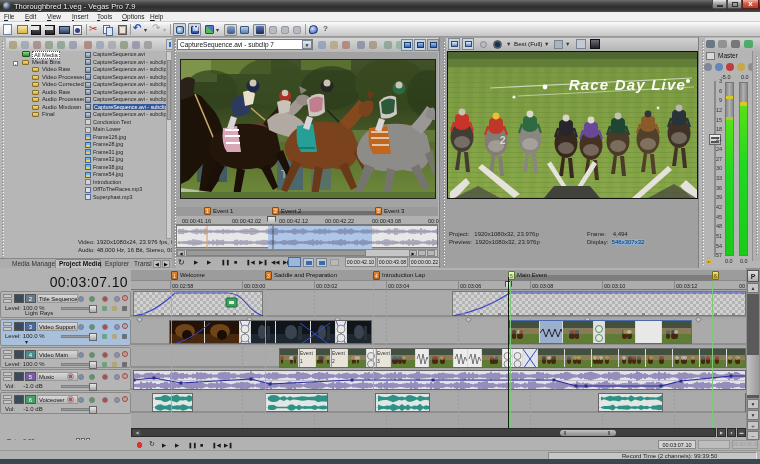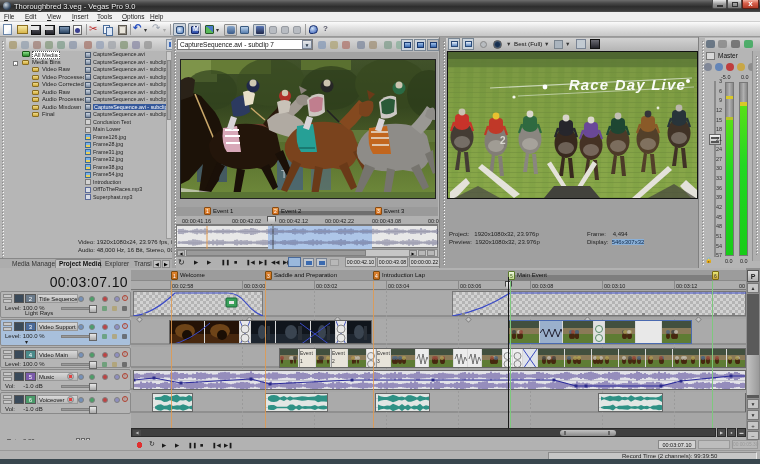--- a/index.html
+++ b/index.html
@@ -4,21 +4,21 @@
 html,body{width:760px;height:464px;overflow:hidden}
 body{font-family:"Liberation Sans",sans-serif;background:#b5b5b5;position:relative;-webkit-font-smoothing:antialiased}
 .a{position:absolute}
 .t{position:absolute;white-space:nowrap}
 .grip{background-image:radial-gradient(circle,#8a8a8a 30%,transparent 35%),radial-gradient(circle,#fff 30%,transparent 35%);background-size:3px 3px;background-position:0 0,1px 1px;background-repeat:repeat-y;width:4px}
 .sunk{border:1px solid #8b8b8b;border-right-color:#e8e8e8;border-bottom-color:#e8e8e8;background:#c6c6c6}
 .ckb{background:repeating-conic-gradient(#d2d2d2 0 25%,#b4b4b4 0 50%) 0 0/6px 6px}
 </style></head><body>
 <div class="a" style="left:0;top:0;width:760px;height:12px;background:linear-gradient(#6e6e6e,#4a4a4a 25%,#2e2e2e 55%,#3c3c3c 90%,#555)">
 <div class="a" style="left:3px;top:2px;width:8px;height:8px;border-radius:4px;background:radial-gradient(circle at 35% 35%,#cfd8e0,#3a4e66 60%,#14202e)"></div>
-<span class="t" style="left:14px;top:1.5px;font-size:7.5px;color:#f2f2f2;text-shadow:0 1px 1px #000">Thoroughbred 3.veg - Vegas Pro 9.0</span>
+<span class="t" style="left:14px;top:1.5px;font-size:7.5px;color:#f2f2f2;text-shadow:0 1px 1px #000">Thoroughbred 1.veg - Vegas Pro 7.9</span>
 <div class="a" style="left:712px;top:0;width:15px;height:9px;background:linear-gradient(#e8e8e8,#9a9a9a 50%,#787878);border:1px solid #4a4a4a;border-top:none;border-radius:0 0 2px 2px">
       <div class="a" style="left:4px;top:5px;width:6px;height:2px;background:#333"></div>
     </div>
 <div class="a" style="left:727px;top:0;width:15px;height:9px;background:linear-gradient(#e8e8e8,#9a9a9a 50%,#787878);border:1px solid #4a4a4a;border-top:none;border-radius:0 0 2px 2px">
       <div class="a" style="left:4px;top:2px;width:6px;height:5px;border:1px solid #333"></div>
     </div>
 <div class="a" style="left:742px;top:0;width:17px;height:9px;background:linear-gradient(#f0b0a0,#d9614c 40%,#b03b28);border:1px solid #5a1e14;border-top:none;border-radius:0 0 2px 2px;color:#fff;font-size:8px;text-align:center;line-height:8px;font-weight:bold">x</div>
 </div>
 <div class="a" style="left:0;top:12px;width:760px;height:10px;background:#f0f0f0;border-bottom:1px solid #d0d0d0">
     <span class="t" style="left:4px;top:1px;font-size:6.5px;color:#1a1a1a"><u>F</u>ile</span>

